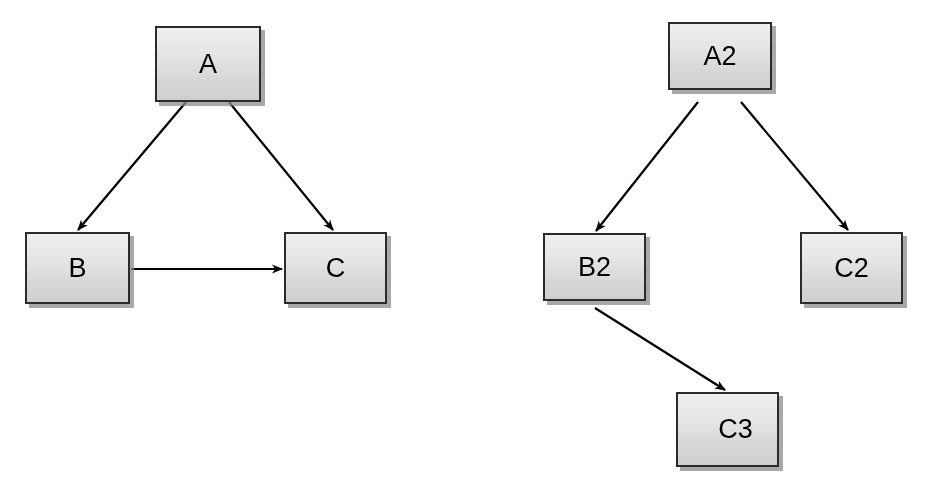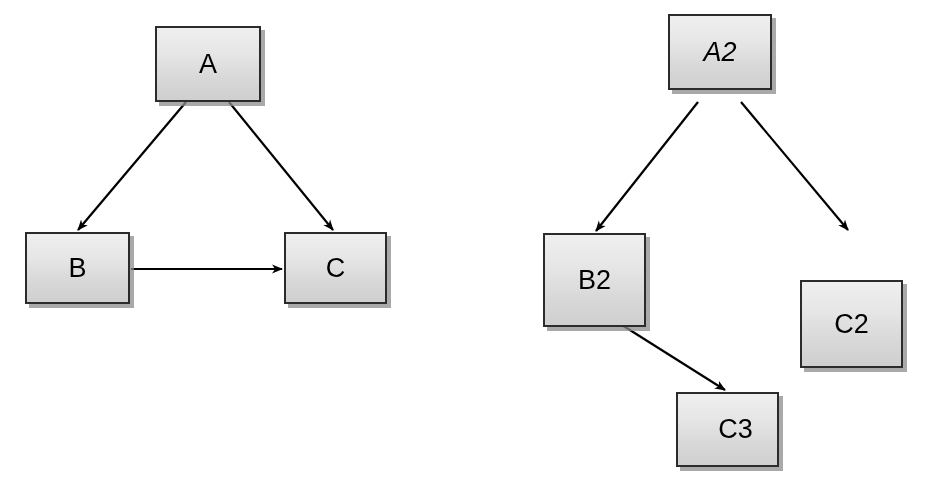--- a/index.html
+++ b/index.html
@@ -70,29 +70,29 @@
   </div>
 
   <div class="node" style="left:25px; top:232px; width:105px; height:72px;">
     <span class="node-label">B</span>
   </div>
 
   <div class="node" style="left:284px; top:232px; width:103px; height:72px;">
     <span class="node-label">C</span>
   </div>
 
-  <div class="node" style="left:668px; top:14px; width:104px; height:76px;font-style:italic;">
+  <div class="node" style="left:668px; top:22px; width:104px; height:68px;">
     <span class="node-label">A2</span>
   </div>
 
-  <div class="node" style="left:543px; top:233px; width:103px; height:94px;">
+  <div class="node" style="left:543px; top:233px; width:103px; height:68px;">
     <span class="node-label">B2</span>
   </div>
 
-  <div class="node" style="left:800px; top:232px; width:103px; height:88px;margin-top:48px;">
+  <div class="node" style="left:800px; top:232px; width:103px; height:72px;">
     <span class="node-label">C2</span>
   </div>
 
   <div class="node" style="left:676px; top:392px; width:103px; height:75px;padding-left:16px;">
     <span class="node-label">C3</span>
   </div>
 
 </div>
 
 </body></html>

